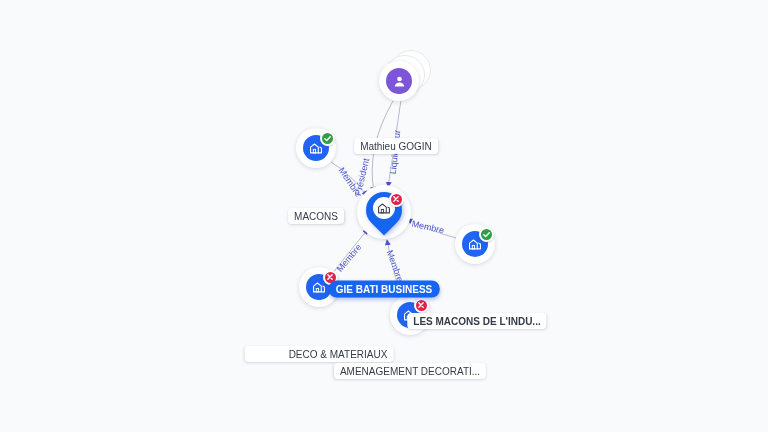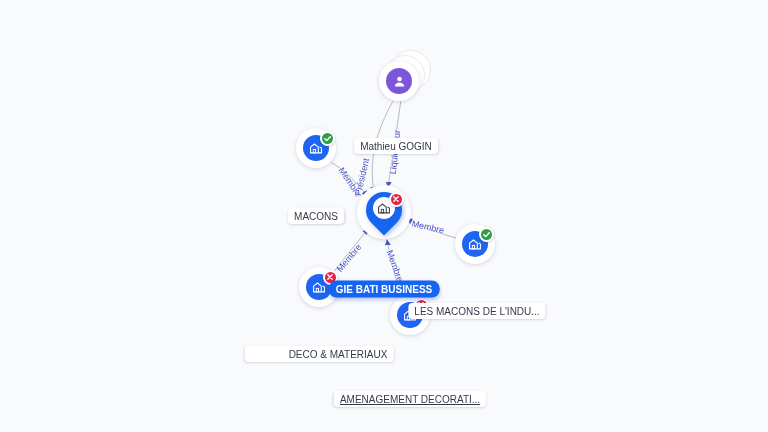--- a/index.html
+++ b/index.html
@@ -133,21 +133,21 @@
     <path d="M10.6 13.6h3.6V7.9l-2.2-1" stroke="#ffffff" stroke-width="1.25" stroke-linejoin="round"></path>
     <rect x="4.9" y="9.6" width="2.6" height="4" stroke="#ffffff" stroke-width="1.1"></rect>
   </svg>
         </div>
         <div class="badge" style="left: 478.5px; top: 226.5px; background: rgb(47, 158, 68);">
           <svg width="9" height="9" viewBox="0 0 10 10">
     <path d="M2 5.3 4.1 7.3 8.1 3" stroke="#fff" stroke-width="1.6" fill="none" stroke-linecap="round" stroke-linejoin="round"></path>
   </svg>
         </div>
       </div>
-      <div class="nlabel" style="left: 477px; top: 266px;">LES MACONS DE L'INDU...</div>
+      <div class="nlabel" style="left: 477px; top: 276px; font-weight: bold;">LES MACONS DE L'INDU...</div>
       <div class="node">
         <div class="card" style="left: 299px; top: 267px; width: 40px; height: 40px;"></div>
         <div class="disc" style="left: 306px; top: 274px; width: 26px; height: 26px; background: rgb(31, 100, 242);">
           <svg width="14" height="14" viewBox="0 0 16 16" fill="none">
     <path d="M1.8 13.6V7L6.2 3.4 10.6 7v6.6z" stroke="#ffffff" stroke-width="1.25" stroke-linejoin="round"></path>
     <path d="M10.6 13.6h3.6V7.9l-2.2-1" stroke="#ffffff" stroke-width="1.25" stroke-linejoin="round"></path>
     <rect x="4.9" y="9.6" width="2.6" height="4" stroke="#ffffff" stroke-width="1.1"></rect>
   </svg>
         </div>
         <div class="badge" style="left: 322.5px; top: 269.5px; background: rgb(226, 35, 73);">
@@ -165,15 +165,15 @@
     <path d="M10.6 13.6h3.6V7.9l-2.2-1" stroke="#ffffff" stroke-width="1.25" stroke-linejoin="round"></path>
     <rect x="4.9" y="9.6" width="2.6" height="4" stroke="#ffffff" stroke-width="1.1"></rect>
   </svg>
         </div>
         <div class="badge" style="left: 413.5px; top: 297.5px; background: rgb(226, 35, 73);">
           <svg width="8" height="8" viewBox="0 0 10 10">
     <path d="M2.3 2.3 7.7 7.7 M7.7 2.3 2.3 7.7" stroke="#fff" stroke-width="1.7" stroke-linecap="round"></path>
   </svg>
         </div>
       </div>
-      <div class="nlabel" style="left: 410px; top: 354px; text-decoration: underline;">AMENAGEMENT DECORATI...</div>
+      <div class="nlabel" style="left: 410px; top: 326px;">AMENAGEMENT DECORATI...</div>
     </div>
 </div>
 
 </body></html>

